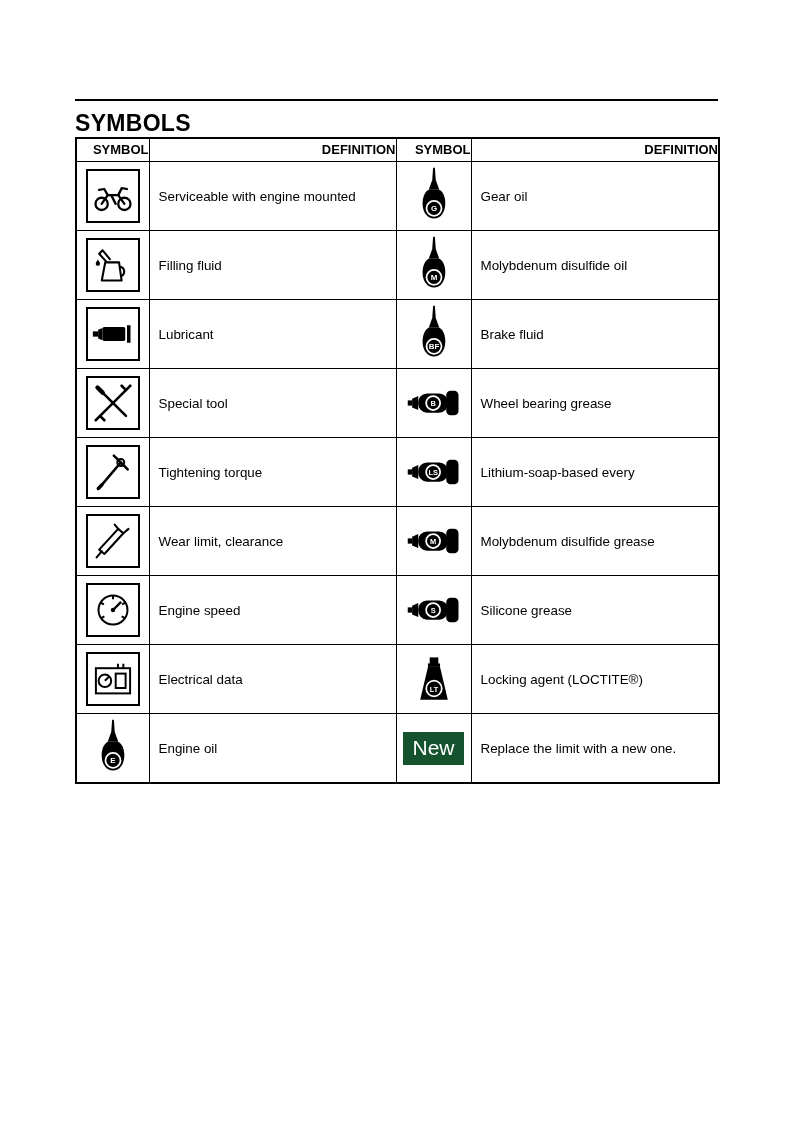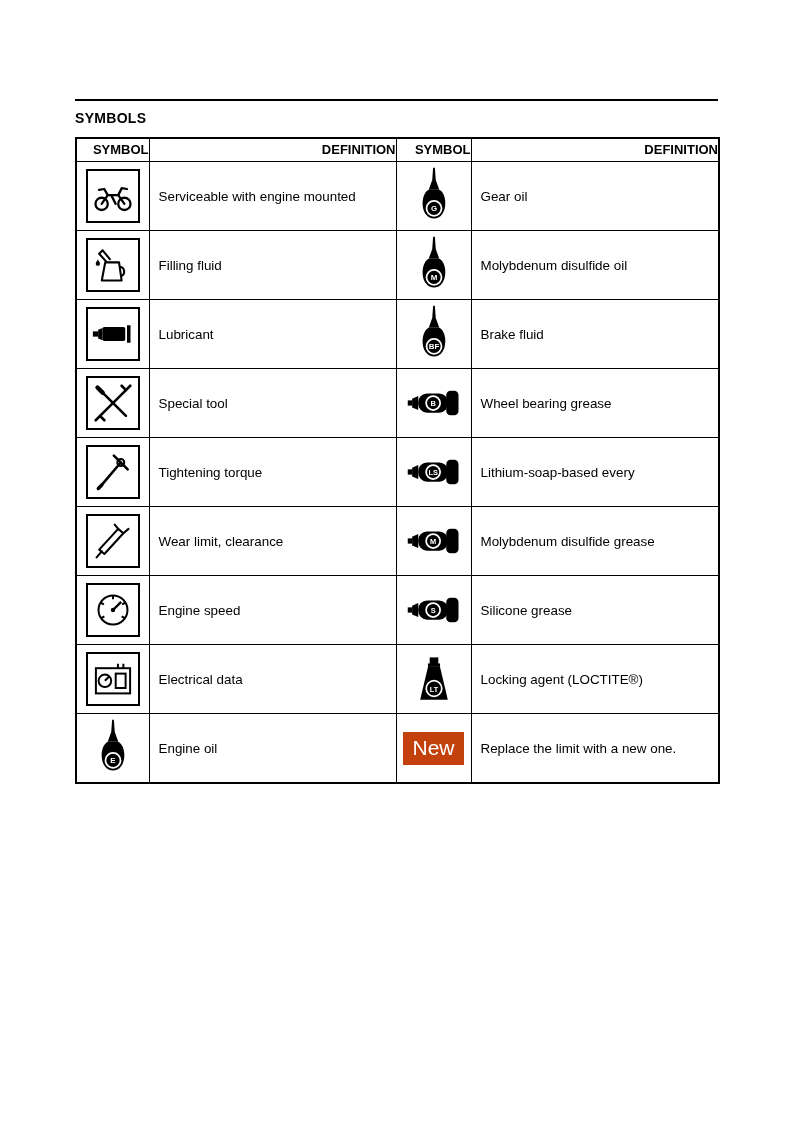--- a/index.html
+++ b/index.html
@@ -18,23 +18,23 @@
     position: absolute;
     left: 75px; top: 0;
     width: 643px;
   }
   .top-rule {
     margin-top: 99px;
     border-top: 2.5px solid #000;
     height: 0;
   }
   .page-title {
-    font-size: 14px;
+    font-size: 23px;
     font-weight: bold;
-    margin: 9px 0 11px 0;
+    margin: 9px 0 0 0;
     letter-spacing: 0.3px;
   }
   .intro-text {
     font-size: 13.5px;
     margin: 0 0 10px 0;
   }
   .tip-row {
     display: flex;
     align-items: center;
   }
@@ -90,21 +90,21 @@
     vertical-align: middle;
   }
   .sym-wrap {
     display: inline-flex;
     align-items: center;
     justify-content: center;
     vertical-align: middle;
   }
   .new-badge {
     display: inline-block;
-    background: #c2410c;
+    background: #14532d;
     color: #fff;
     font-size: 21px;
     line-height: 1;
     padding: 5px 9px 7px 9px;
   }
 </style>
 </head>
 <body>
 
 <div class="page">

